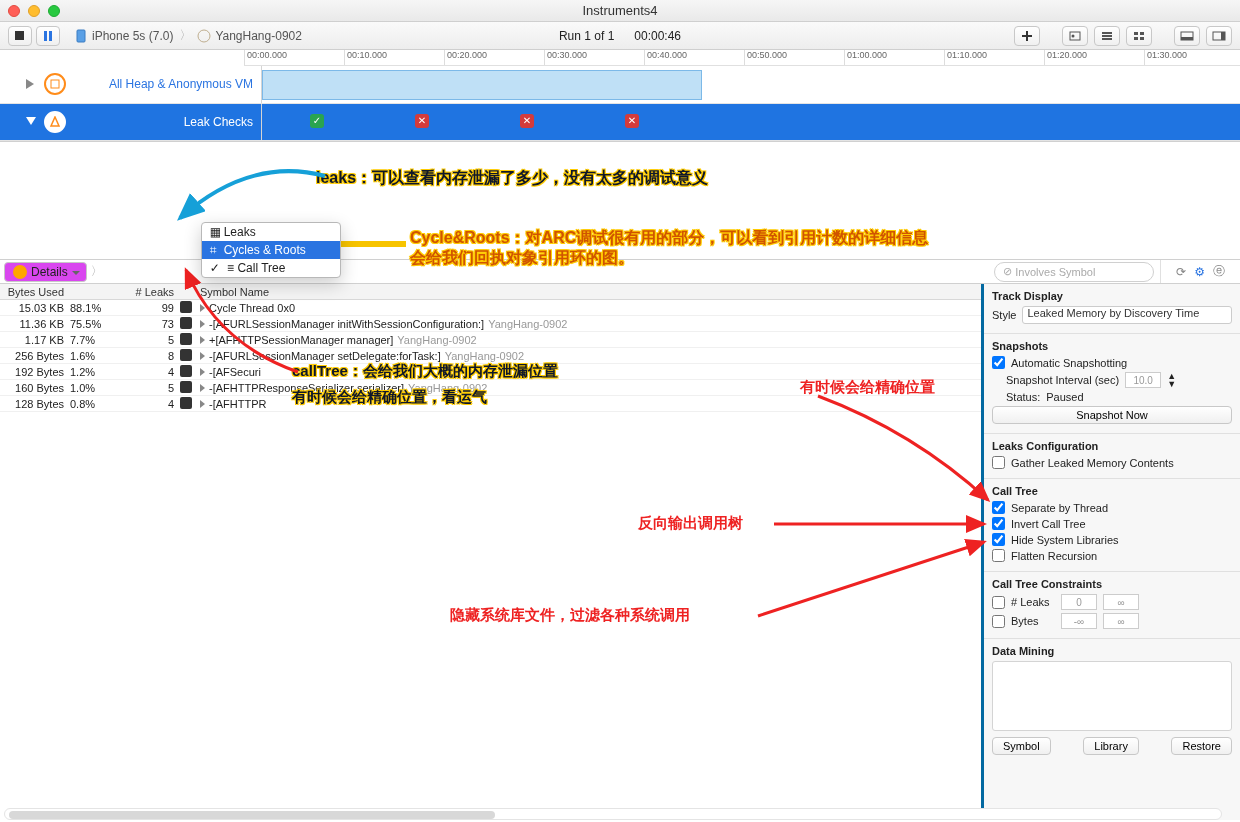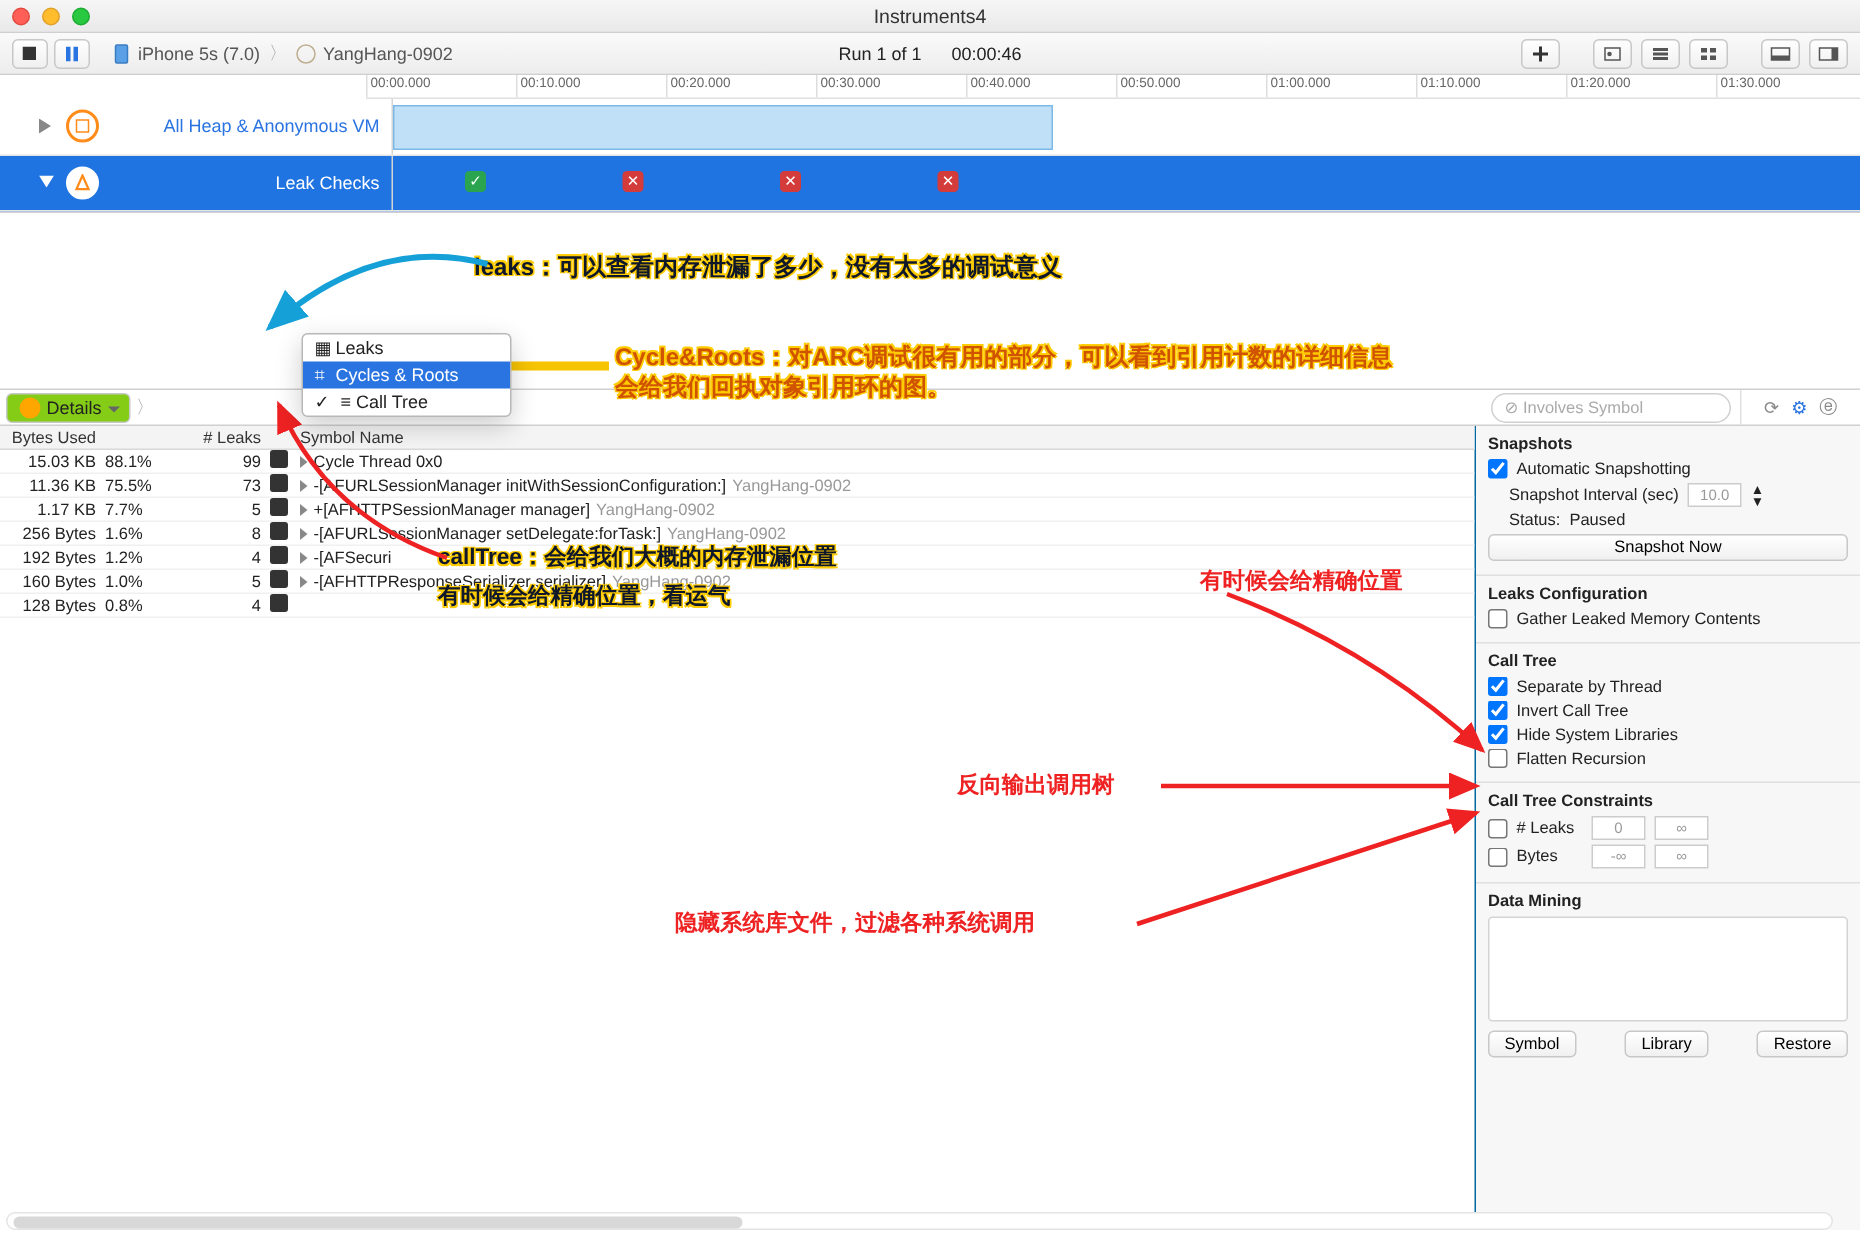--- a/index.html
+++ b/index.html
@@ -42,32 +42,32 @@
   .leakmark.ok{background:#2aa44f;}
   .leakmark.bad{background:#d43b3b;}
   
   .ann{position:absolute;font-weight:700;font-size:16px;pointer-events:none;}
   .ann.blue{color:#0f172a;text-shadow:1px 1px 0 #fc0,-1px 1px 0 #fc0,1px -1px 0 #fc0,-1px -1px 0 #fc0;}
   .ann.orange{color:#d05400;text-shadow:1px 1px 0 #fc0,-1px 1px 0 #fc0,1px -1px 0 #fc0,-1px -1px 0 #fc0;}
   .ann.red{color:#e22;font-size:15px;}
   svg.arrow{position:absolute;overflow:visible;pointer-events:none;}
   
   .filterbar{height:24px;border-bottom:1px solid #d0d0d0;display:flex;align-items:center;font-size:12px;position:relative;}
-  .pill{height:20px;border:1px solid #c8c8c8;border-radius:4px;background:#84cc16;padding:0 18px 0 8px;display:flex;align-items:center;margin-left:6px;position:relative;}
+  .pill{height:20px;border:1px solid #c8c8c8;border-radius:4px;background:#d946ef;padding:0 18px 0 8px;display:flex;align-items:center;margin-left:6px;position:relative;}
   .pill::after{content:"";position:absolute;right:6px;top:8px;border:4px solid transparent;border-top-color:#666;}
   .det-icon{width:14px;height:14px;border-radius:50%;background:#ffa600;display:inline-block;margin-right:4px;}
   .viewmenu{position:absolute;left:94px;top:-40px;width:140px;background:#fff;border:1px solid #b8b8b8;border-radius:4px;box-shadow:0 6px 18px rgba(0,0,0,.2);z-index:40;}
   .viewmenu .item{height:18px;display:flex;align-items:center;padding:0 8px;font-size:12px;}
   .viewmenu .item.sel{background:#2a74e1;color:#fff;}
   .viewmenu .item .mi{width:14px;display:inline-block;}
   .searchpill{width:160px;height:20px;border:1px solid #d0d0d0;border-radius:10px;margin-left:auto;margin-right:6px;display:flex;align-items:center;padding:0 8px;color:#aaa;font-size:11px;}
   .cfgicons{display:flex;gap:8px;width:80px;justify-content:center;border-left:1px solid #e0e0e0;height:100%;align-items:center;}
   
   .main{display:flex;height:536px;}
-  .tablewrap{flex:1;display:flex;flex-direction:column;border-right:1px solid #0369a1;}
+  .tablewrap{flex:1;display:flex;flex-direction:column;border-right:3px solid #0369a1;}
   .thead,.trow{display:flex;font-size:11px;height:16px;align-items:center;}
   .thead{background:#f4f4f4;border-bottom:1px solid #d8d8d8;color:#333;}
   .col-b{width:70px;text-align:right;padding-right:6px;}
   .col-p{width:50px;text-align:left;padding-right:6px;}
   .col-l{width:60px;text-align:right;padding-right:6px;}
   .col-i{width:16px;}
   .col-s{flex:1;padding-left:4px;display:flex;align-items:center;gap:4px;}
   .trow{border-bottom:1px solid #f0f0f0;}
   .thumb{width:12px;height:12px;background:#333;border-radius:2px;display:inline-block;}
   .chev{width:0;height:0;border-top:4px solid transparent;border-bottom:4px solid transparent;border-left:5px solid #888;display:inline-block;}
@@ -331,25 +331,37 @@
             <span class="chev"></span>
             <span>-[AFHTTPResponseSerializer serializer]</span> 
             <span class="projname">YangHang-0902</span>
           </div>
         </div>
         <div class="trow">
           <div class="col-b">128 Bytes</div>
           <div class="col-p">0.8%</div>
           <div class="col-l">4</div>
           <div class="col-i"><span class="thumb"></span></div>
+          <div class="col-s">
+            <span class="chev"></span>
+            <span>-[AFHTTPR</span> 
+            <span class="projname"></span>
+          </div>
         </div>
       </div>
   </div>
 
   <div class="sidebar">
+    <div class="sect">
+      <h4>Track Display</h4>
+      <div class="row">
+          <span>Style</span>
+        <div class="sel-input">Leaked Memory by Discovery Time</div>
+        </div>
+    </div>
     <div class="sect">
       <h4>Snapshots</h4>
       <div class="row">
           <input type="checkbox" class="ck" checked="" style="">
           <span>Automatic Snapshotting</span>
         </div>
       <div class="row" style="padding-left:14px">
           <span>Snapshot Interval (sec)</span>
           <input class="numbox" value="10.0" style="">
           <span style="font-size:9px;line-height:8px">▲<br>▼</span>

